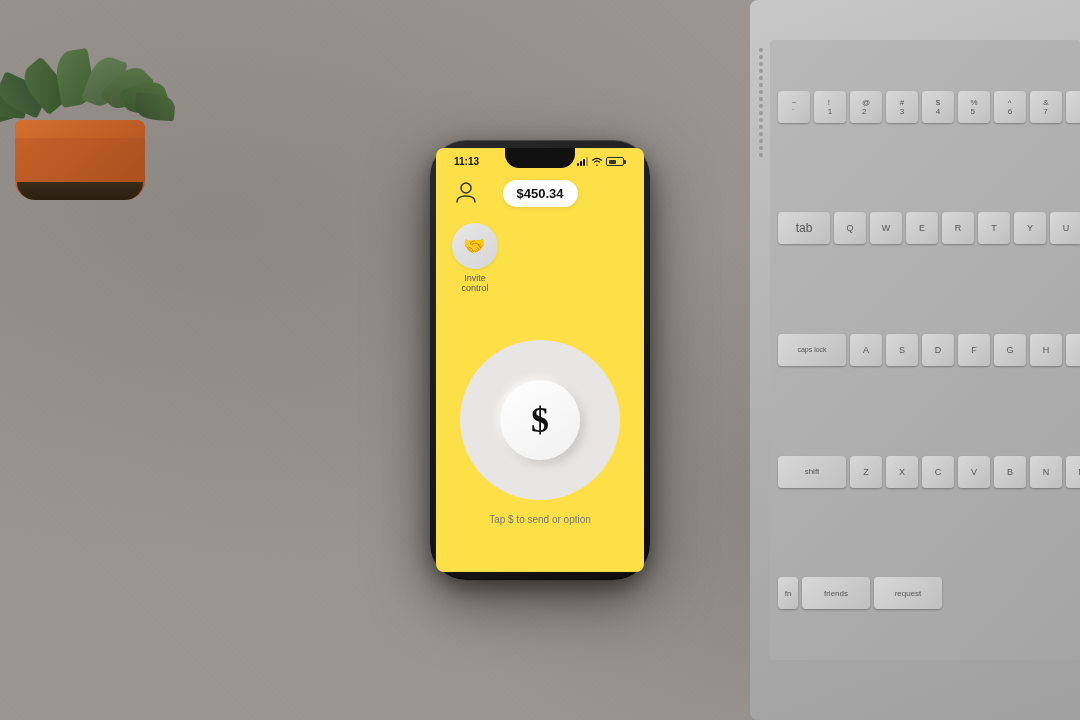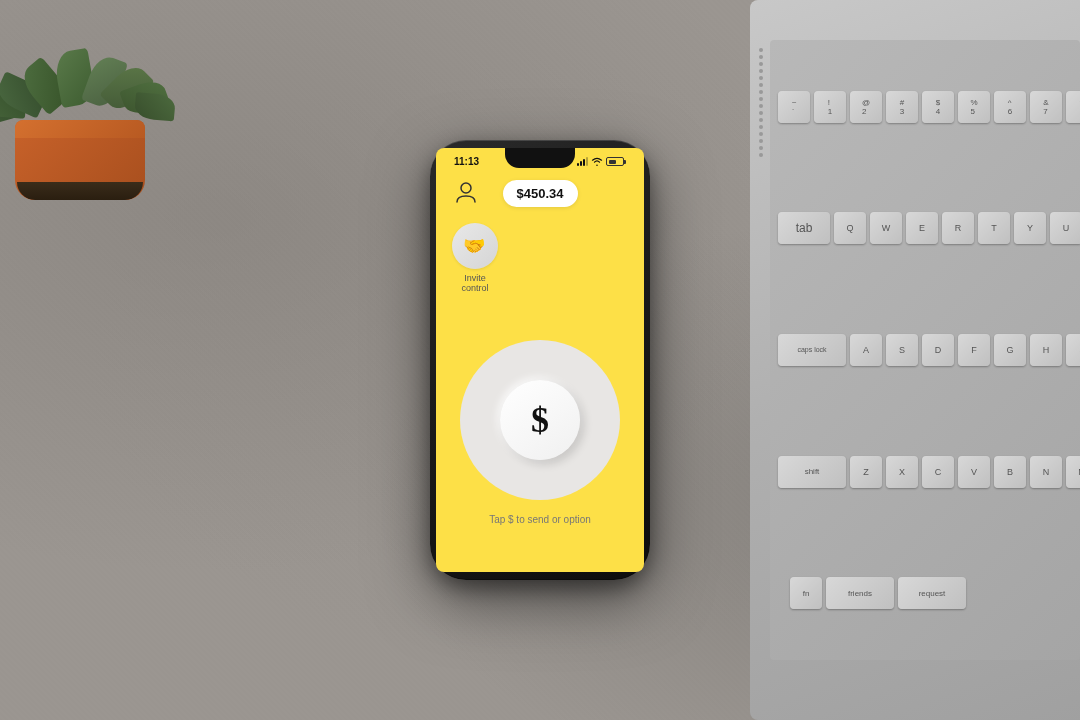--- a/index.html
+++ b/index.html
@@ -153,21 +153,21 @@
       align-items: center;
       justify-content: center;
       font-family: -apple-system, sans-serif;
       font-size: 9px;
       color: #555;
       box-shadow: 0 1px 2px rgba(0,0,0,0.3);
       flex-shrink: 0;
     }
 
     .key-sm { width: 32px; }
-    .key-md { width: 32px; margin-left: 12px; }
+    .key-md { width: 20px; }
     .key-lg { width: 52px; }
     .key-xl { width: 68px; }
 
     
     .speaker-grille {
       position: absolute;
       top: 40px;
       left: 6px;
       width: 10px;
       bottom: 60px;

